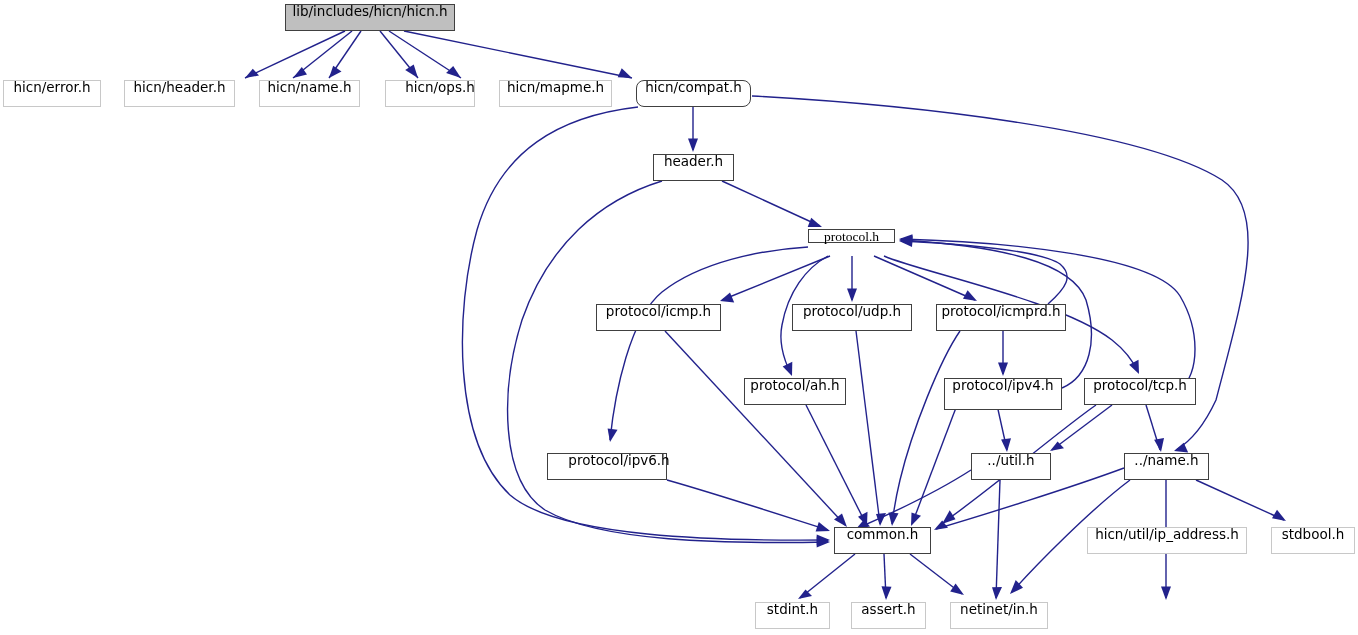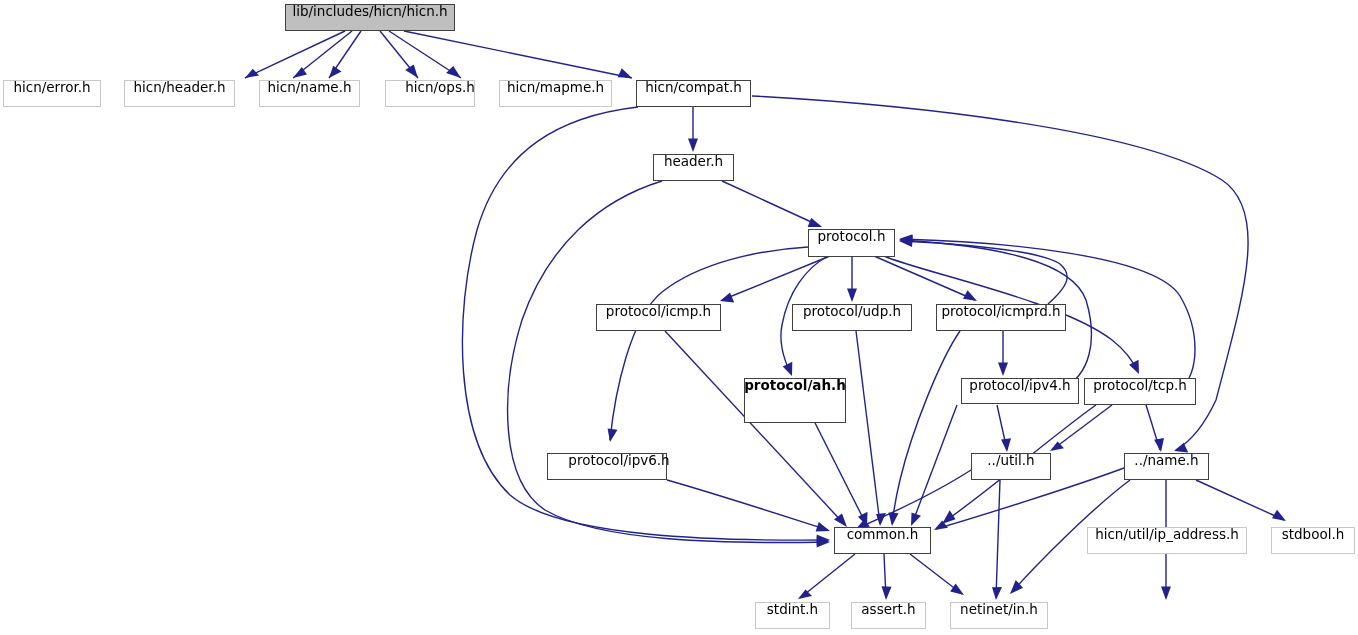--- a/index.html
+++ b/index.html
@@ -155,42 +155,42 @@
     </div>
     <div class="node external" style="left: 259px; top: 80px; width: 101px; height: 27px;">
       <span>hicn/name.h</span>
     </div>
     <div class="node external" style="left: 385px; top: 80px; width: 90px; height: 27px; padding-left: 20px;">
       <span>hicn/ops.h</span>
     </div>
     <div class="node external" style="left: 499px; top: 80px; width: 113px; height: 27px;">
       <span>hicn/mapme.h</span>
     </div>
-    <div class="node internal" style="left: 636px; top: 80px; width: 115px; height: 27px;">
+    <div class="node internal" style="left: 636px; top: 80px; width: 115px; height: 27px; border-radius: 8px;">
       <span>hicn/compat.h</span>
     </div>
     <div class="node internal" style="left: 653px; top: 154px; width: 81px; height: 27px;">
       <span>header.h</span>
     </div>
-    <div class="node internal" style="left: 808px; top: 229px; width: 87px; height: 28px;">
+    <div class="node internal" style="left: 808px; top: 229px; width: 87px; height: 14px; font-family: Liberation Serif, serif;">
       <span>protocol.h</span>
     </div>
     <div class="node internal" style="left: 596px; top: 304px; width: 125px; height: 27px;">
       <span>protocol/icmp.h</span>
     </div>
     <div class="node internal" style="left: 792px; top: 304px; width: 120px; height: 27px;">
       <span>protocol/udp.h</span>
     </div>
     <div class="node internal" style="left: 936px; top: 304px; width: 130px; height: 27px;">
       <span>protocol/icmprd.h</span>
     </div>
-    <div class="node internal" style="left: 744px; top: 378px; width: 102px; height: 45px; font-weight: bold;">
+    <div class="node internal" style="left: 744px; top: 378px; width: 102px; height: 27px;">
       <span>protocol/ah.h</span>
     </div>
-    <div class="node internal" style="left: 944px; top: 378px; width: 118px; height: 26px; margin-left: 17px;">
+    <div class="node internal" style="left: 944px; top: 378px; width: 118px; height: 32px;">
       <span>protocol/ipv4.h</span>
     </div>
     <div class="node internal" style="left: 1084px; top: 378px; width: 112px; height: 27px;">
       <span>protocol/tcp.h</span>
     </div>
     <div class="node internal" style="left: 547px; top: 453px; width: 120px; height: 27px; padding-left: 24px;">
       <span>protocol/ipv6.h</span>
     </div>
     <div class="node internal" style="left: 971px; top: 453px; width: 80px; height: 27px;">
       <span>../util.h</span>

